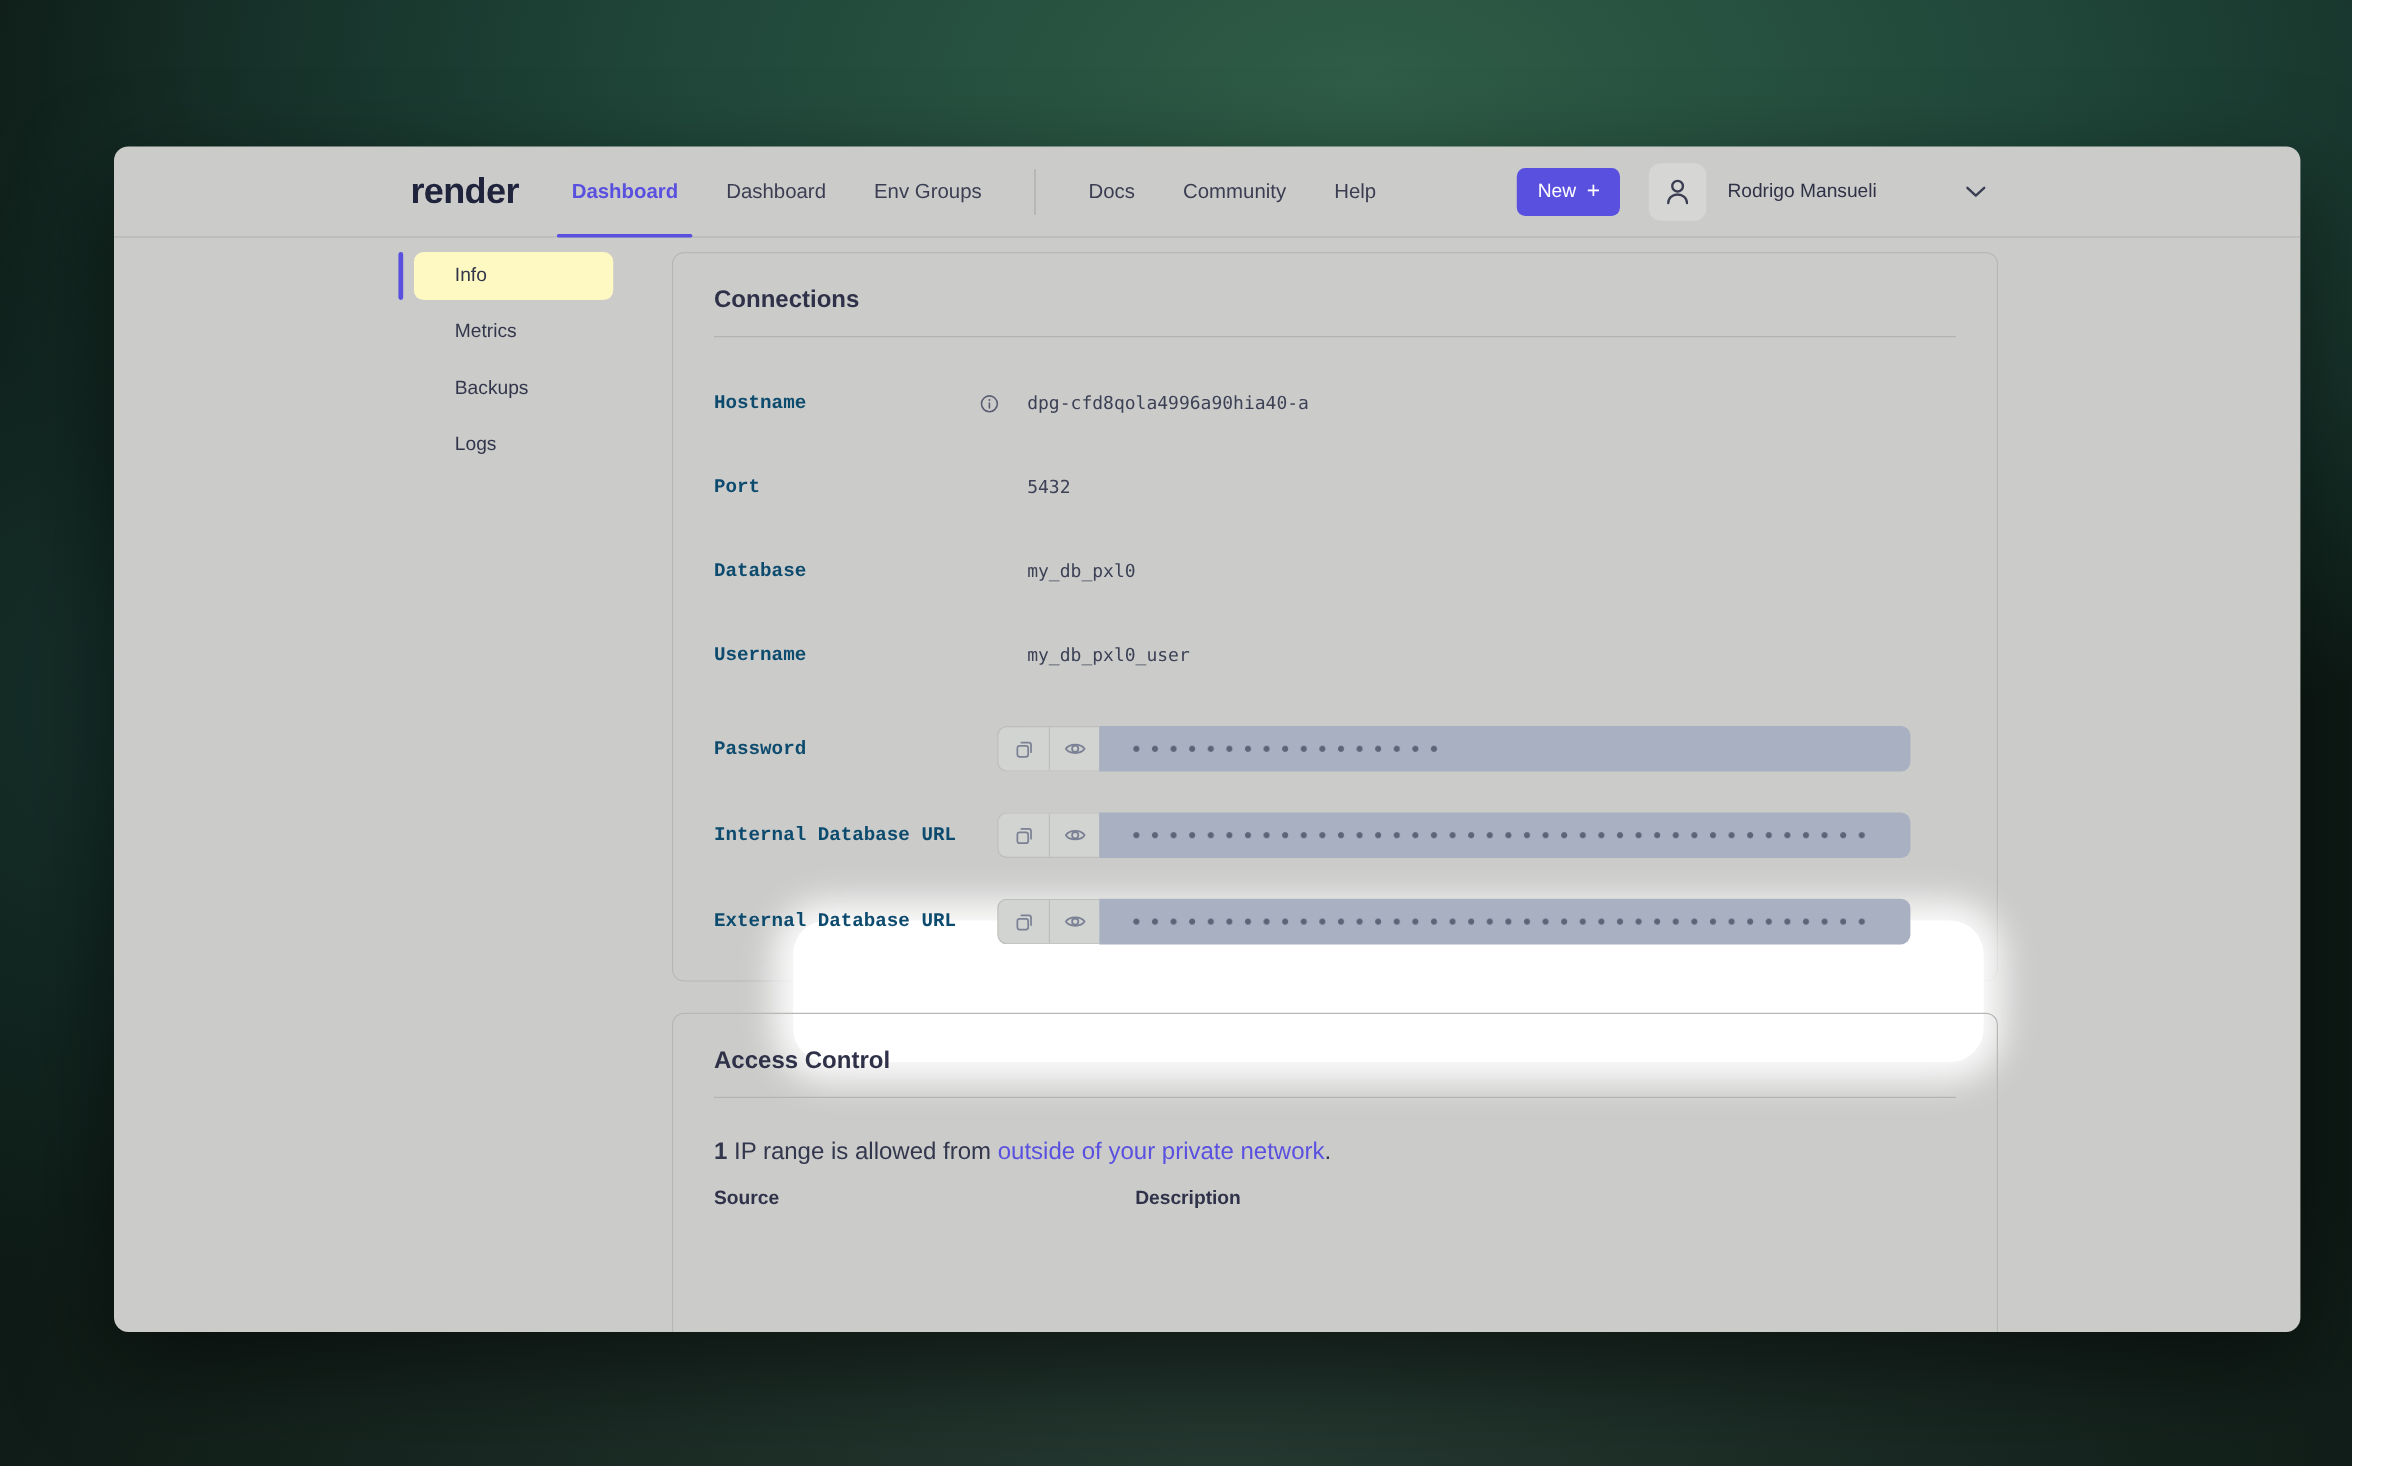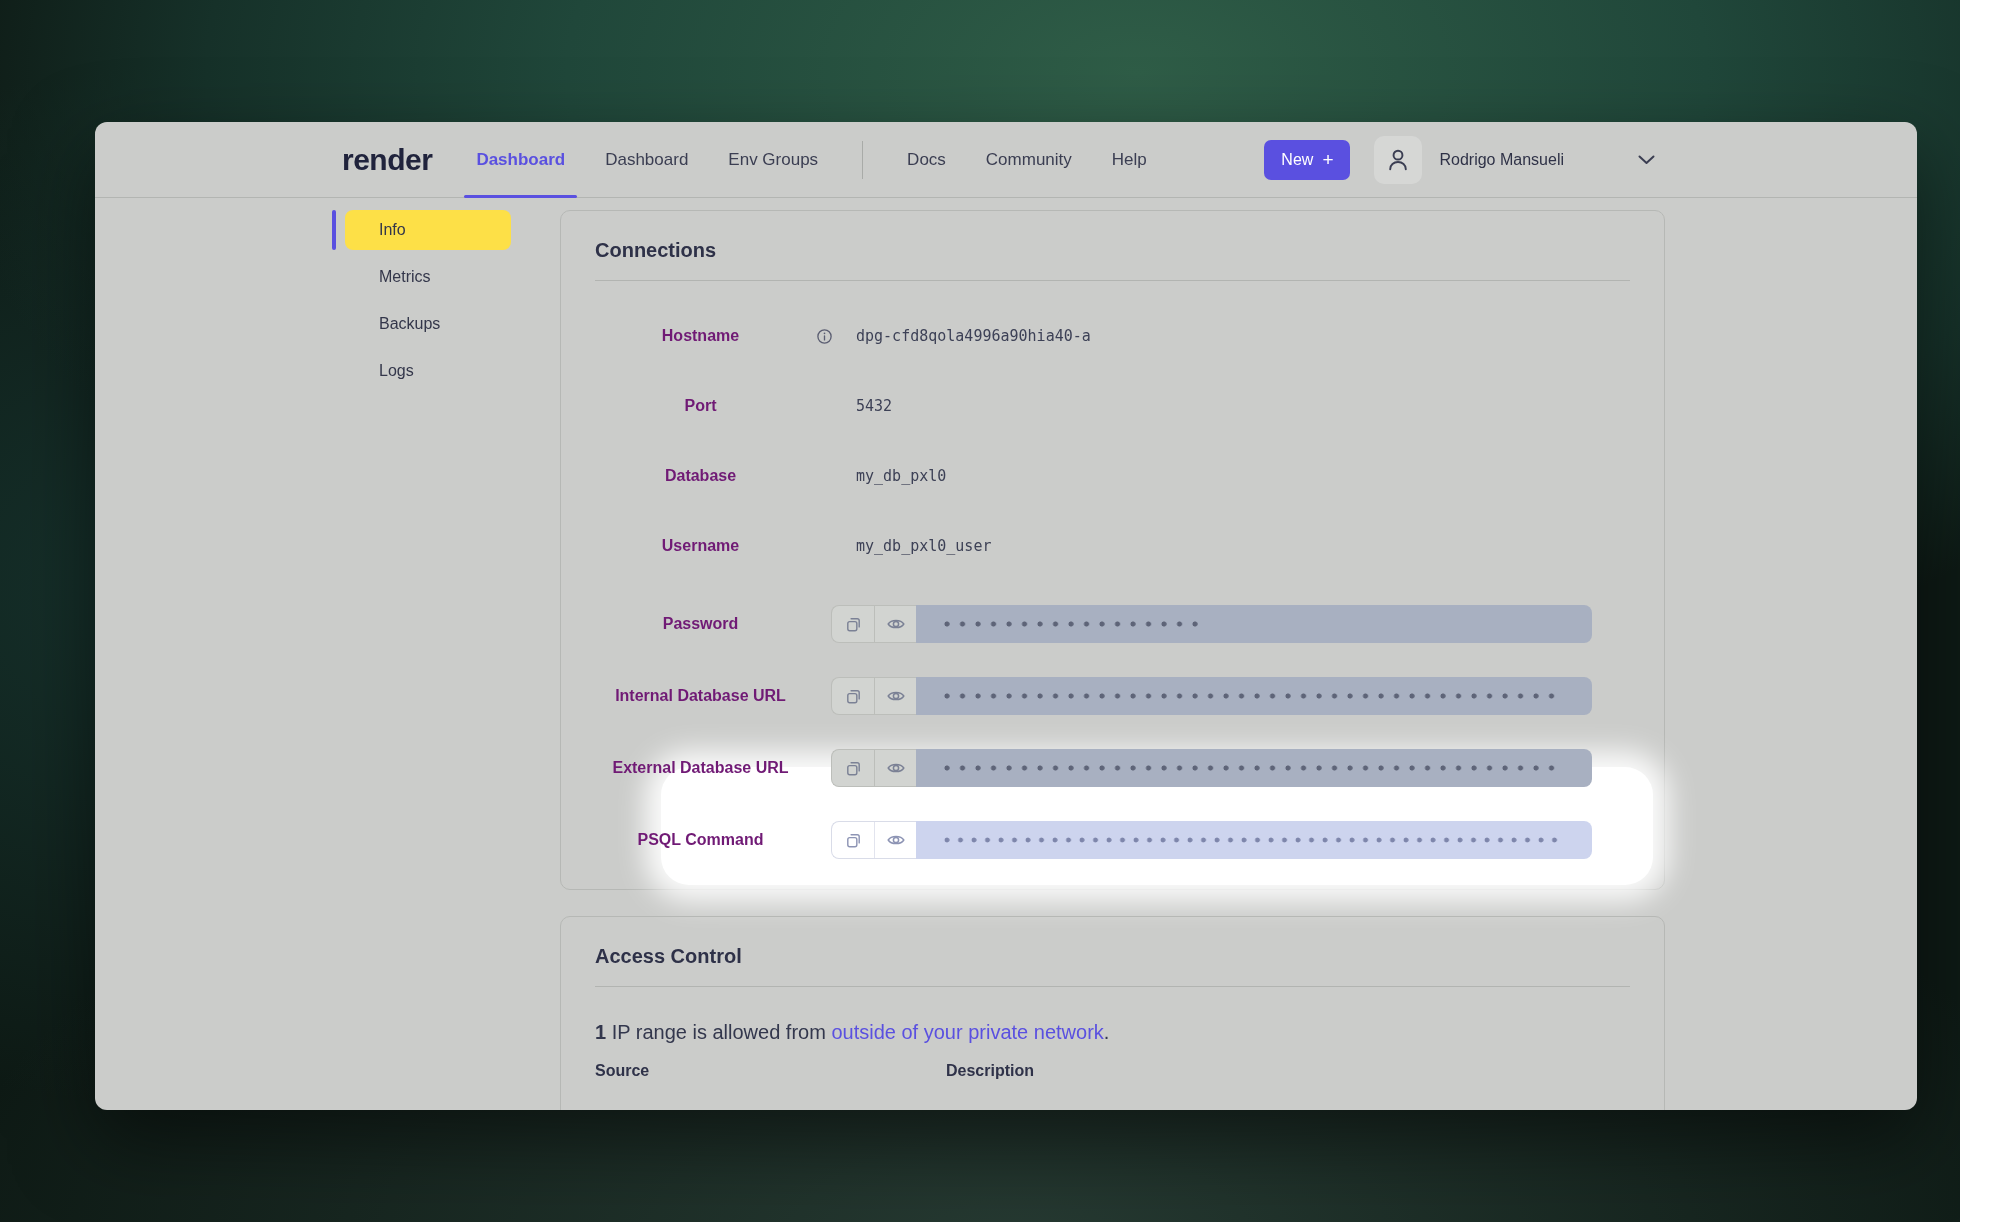--- a/index.html
+++ b/index.html
@@ -35,33 +35,33 @@
   .avatar-wrap { width:48px; height:48px; margin-left:24px; border-radius:10px; background:rgba(255,255,255,0.22);
                  display:flex; align-items:center; justify-content:center; cursor:pointer; }
   .user-name { margin-left:17px; font-size:16px; color:#2f3247; cursor:pointer; }
   .chev { margin-left:74px; cursor:pointer; display:flex; }
 
   
   .body-row { display:flex; height:calc(100% - 76px); }
   .sidebar { flex:none; width:465px; padding:12px 0 0 250px; }
   .side-item { position:relative; width:166px; height:40px; margin-bottom:7px; border-radius:8px;
                display:flex; align-items:center; padding-left:34px; font-size:16px; color:#33364a; cursor:pointer; }
-  .side-item.active { background:#fde047; }
+  .side-item.active { background:#fef9c3; }
   .side-item.active .active-bar { position:absolute; left:-13px; top:0; bottom:0; width:4px; background:#5a50e0; border-radius:2px; }
 
   .main-col { width:1105px; padding-top:12px; }
   .card { position:relative; border:1px solid #b6b8b5; border-radius:10px; padding:28px 34px 30px; }
   .card > :not(.spotlight) { position:relative; z-index:1; }
   .card-title { font-size:20px; font-weight:700; color:#2e3148; }
   .card-divider { border:none; border-top:1px solid #b2b4b1; margin-top:18px; }
 
   
   .rows { margin-top:44px; }
   .info-row { display:flex; align-items:center; height:22px; margin-bottom:48px; }
-  .row-label { flex:none; width:211px; text-align:center; font-size:16px; font-weight:700; color:#701a75; position:relative; white-space:nowrap; }
+  .row-label { flex:none; width:211px; text-align:left; font-size:16px; font-weight:700; color:#0c4a6e; position:relative; white-space:nowrap;font-family:Liberation Mono, monospace; }
   .info-ic { position:absolute; right:-27px; top:1px; color:#5b5e72; cursor:pointer; }
   .row-value { margin-left:50px; font-family:"DejaVu Sans Mono", monospace; font-size:15px; color:#3d4156; }
 
   .secret-row { display:flex; align-items:center; height:38px; margin-bottom:34px; }
   .secret-row:last-child { margin-bottom:0; }
   .secret-controls { margin-left:25px; display:flex; height:38px; width:761px; }
   .icon-group { display:flex; flex:none; background:#d2d4d1; border:1px solid #bcbeba; border-right:none; border-radius:8px 0 0 8px; color:#7b8195; }
   .icon-btn { width:42px; border:none; background:transparent; display:flex; align-items:center; justify-content:center; color:inherit; cursor:pointer; }
   .icon-btn + .icon-btn { border-left:1px solid #bcbeba; }
   .dots-field { flex:1; background:#a8b0c1; border-radius:0 8px 8px 0; display:flex; align-items:center; padding-left:26px; }
@@ -243,42 +243,20 @@
                       <circle cx="10" cy="10" r="2.6"></circle>
                     </svg>
                   </button>
                 </div>
                 <div class="dots-field">
                   <div class="dots long"></div>
                 </div>
               </div>
             </div>
 
-            <div class="secret-row spot">
-              <div class="row-label">PSQL Command</div>
-              <div class="secret-controls">
-                <div class="icon-group">
-                  <button class="icon-btn">
-                    <svg width="19" height="19" viewBox="0 0 20 20" fill="none" stroke="currentColor" stroke-width="1.5" stroke-linecap="round" stroke-linejoin="round">
-                      <rect x="4" y="7" width="9.5" height="9.5" rx="2"></rect>
-                      <path d="M7.5 4 h6.5 a2 2 0 0 1 2 2 v6.5"></path>
-                    </svg>
-                  </button>
-                  <button class="icon-btn">
-                    <svg width="20" height="20" viewBox="0 0 20 20" fill="none" stroke="currentColor" stroke-width="1.5" stroke-linejoin="round">
-                      <path d="M2.2 10 C5.2 5.3 14.8 5.3 17.8 10 C14.8 14.7 5.2 14.7 2.2 10 Z"></path>
-                      <circle cx="10" cy="10" r="2.6"></circle>
-                    </svg>
-                  </button>
-                </div>
-                <div class="dots-field">
-                  <div class="dots long"></div>
-                </div>
-              </div>
-            </div>
 
           </div>
         </section>
 
         <section class="card access-card">
           <h2 class="card-title">Access Control</h2>
           <hr class="card-divider">
 
           <p class="ac-line">
             <b>1</b><span> IP range is allowed from </span><a class="ac-link">outside of your private network</a><span>.</span>

